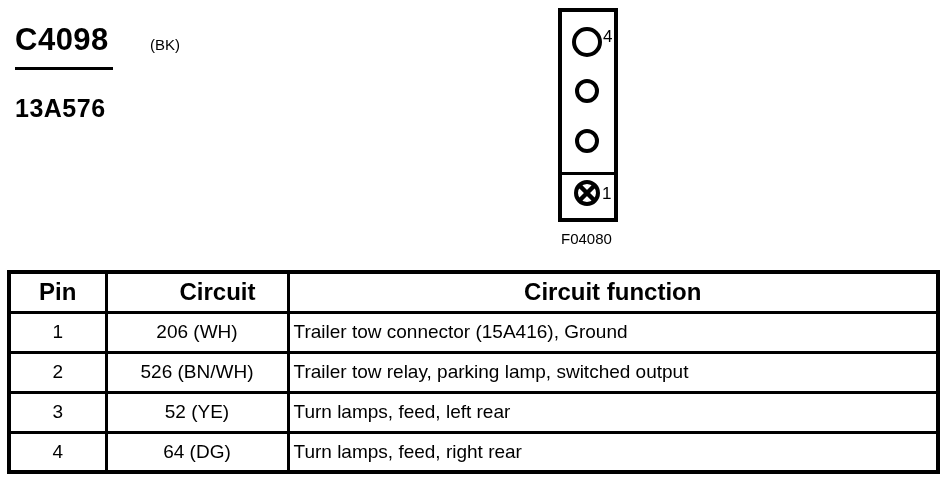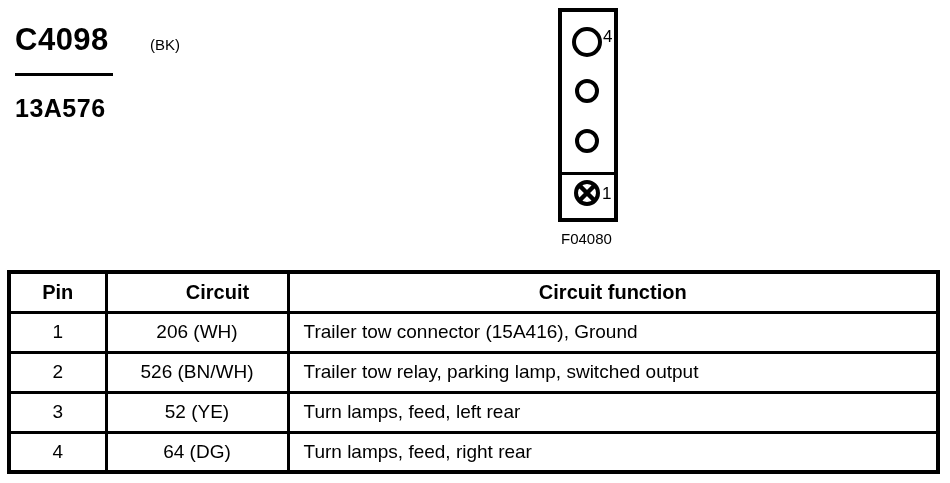--- a/index.html
+++ b/index.html
@@ -16,21 +16,21 @@
   
   .connector-id {
     position: absolute;
     left: 15px;
     top: 22px;
     font-size: 31px;
     font-weight: bold;
     letter-spacing: 0.5px;
     display: inline-block;
     border-bottom: 3px solid #000;
-    padding: 0 4px 15px 0;
+    padding: 0 4px 9px 0;
   }
   .connector-color {
     position: absolute;
     left: 150px;
     top: 36px;
     font-size: 15px;
   }
   .part-number {
     position: absolute;
     left: 15px;
@@ -96,29 +96,29 @@
     table-layout: fixed;
   }
   .pin-table th, .pin-table td {
     border: 3px solid #000;
     height: 40px;
     font-size: 19px;
     background: #fff;
     vertical-align: middle;
   }
   .pin-table th {
-    font-size: 20px;
+    font-size: 24px;
     font-weight: bold;
     text-align: center;
   }
   .pin-table { border: 4px solid #000; }
   .col-pin { width: 97px; }
   .col-circuit { width: 182px; padding-left: 41px; }
   .cell-pin, .cell-circuit { text-align: center; }
-  .cell-function { text-align: left; padding-left: 14px; }
+  .cell-function { text-align: left; padding-left: 4px; }
 </style>
 </head>
 <body>
 
 <div class="connector-id">C4098</div>
 <div class="connector-color">(BK)</div>
 <div class="part-number">13A576</div>
 <div class="description">
 </div>
 

